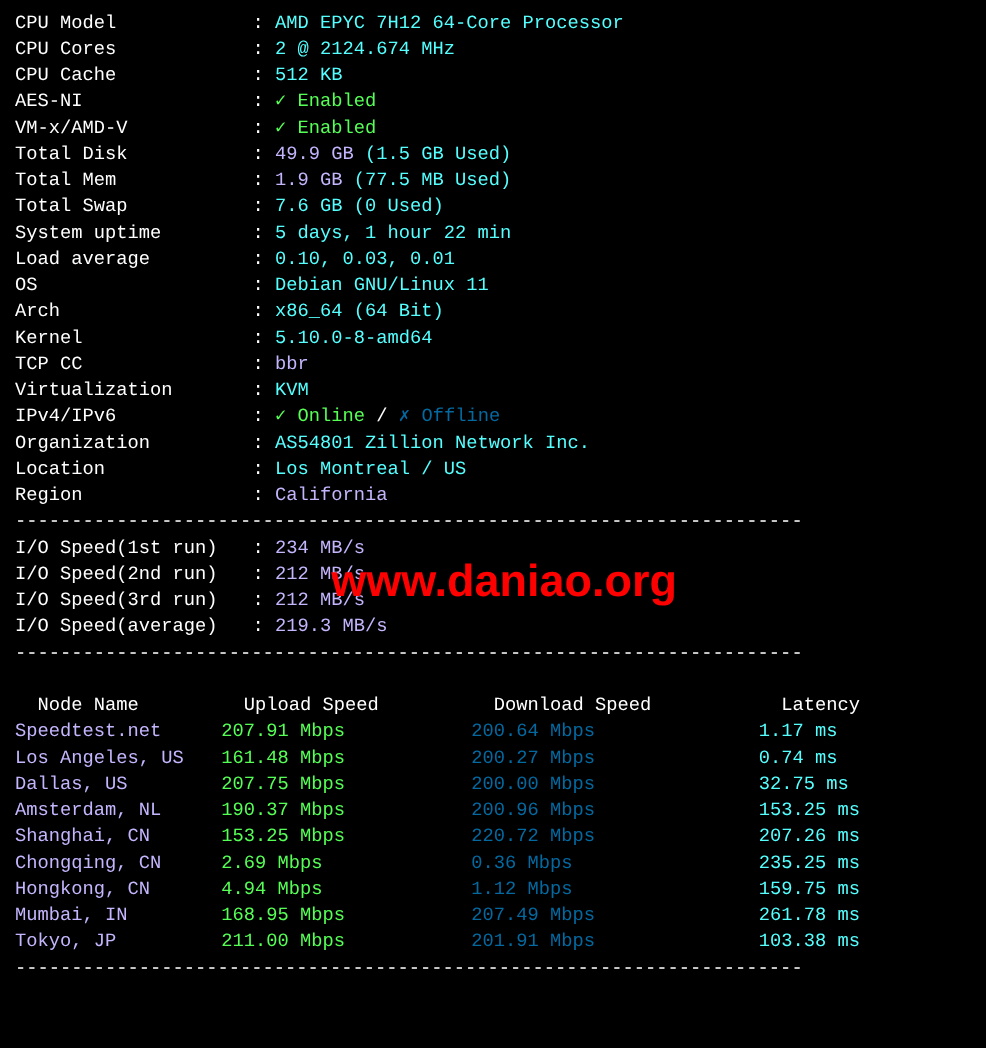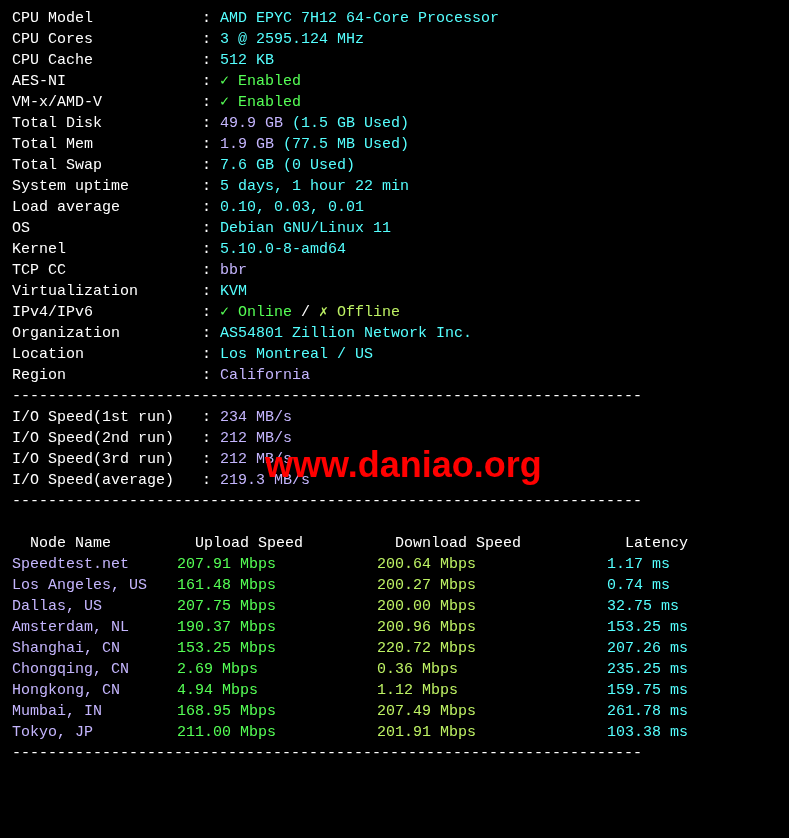--- a/index.html
+++ b/index.html
@@ -13,21 +13,21 @@
     width: 789px;
     box-sizing: border-box;
     position: relative;
   }
   .row { white-space: pre; }
   .label { color: #fff; display: inline-block; width: 190px; }
   .colon { color: #fff; }
   .cyan { color: #5ff; }
   .green { color: #5f5; }
   .yellow { color: #c4b5fd; }
-  .red { color: #bef264; }
+  .red { color: #0369a1; }
   .white { color: #fff; }
   .divider { color: #fff; letter-spacing: 0; white-space: pre; overflow: hidden; }
   .watermark {
     position: absolute;
     top: 440px;
     left: 265px;
     color: #f00;
     font-family: Arial, sans-serif;
     font-size: 36px;
     font-weight: bold;
@@ -39,30 +39,31 @@
   .col1 { display: inline-block; width: 165px; }
   .col2 { display: inline-block; width: 200px; }
   .col3 { display: inline-block; width: 230px; }
   .col4 { display: inline-block; }
 </style>
 </head>
 <body>
 
 <div id="sys-block">
     <div class="row"><span class="label">CPU Model</span><span class="colon">: </span><span class="cyan">AMD EPYC 7H12 64-Core Processor</span></div>
-    <div class="row"><span class="label">CPU Cores</span><span class="colon">: </span><span class="cyan">3 @ 2595.124 MHz</span></div>
+    <div class="row"><span class="label">CPU Cores</span><span class="colon">: </span><span class="cyan">2 @ 2124.674 MHz</span></div>
     <div class="row"><span class="label">CPU Cache</span><span class="colon">: </span><span class="cyan">512 KB</span></div>
     <div class="row"><span class="label">AES-NI</span><span class="colon">: </span><span class="green">✓ Enabled</span></div>
     <div class="row"><span class="label">VM-x/AMD-V</span><span class="colon">: </span><span class="green">✓ Enabled</span></div>
     <div class="row"><span class="label">Total Disk</span><span class="colon">: </span><span class="yellow">49.9 GB</span><span class="cyan"> (1.5 GB Used)</span></div>
     <div class="row"><span class="label">Total Mem</span><span class="colon">: </span><span class="yellow">1.9 GB</span><span class="cyan"> (77.5 MB Used)</span></div>
     <div class="row"><span class="label">Total Swap</span><span class="colon">: </span><span class="cyan">7.6 GB</span><span class="cyan"> (0 Used)</span></div>
     <div class="row"><span class="label">System uptime</span><span class="colon">: </span><span class="cyan">5 days, 1 hour 22 min</span></div>
     <div class="row"><span class="label">Load average</span><span class="colon">: </span><span class="cyan">0.10, 0.03, 0.01</span></div>
     <div class="row"><span class="label">OS</span><span class="colon">: </span><span class="cyan">Debian GNU/Linux 11</span></div>
+    <div class="row"><span class="label">Arch</span><span class="colon">: </span><span class="cyan">x86_64 (64 Bit)</span></div>
     <div class="row"><span class="label">Kernel</span><span class="colon">: </span><span class="cyan">5.10.0-8-amd64</span></div>
     <div class="row"><span class="label">TCP CC</span><span class="colon">: </span><span class="yellow">bbr</span></div>
     <div class="row"><span class="label">Virtualization</span><span class="colon">: </span><span class="cyan">KVM</span></div>
     <div class="row"><span class="label">IPv4/IPv6</span><span class="colon">: </span><span class="green">✓ Online</span><span class="white"> / </span><span class="red">✗ Offline</span></div>
     <div class="row"><span class="label">Organization</span><span class="colon">: </span><span class="cyan">AS54801 Zillion Network Inc.</span></div>
     <div class="row"><span class="label">Location</span><span class="colon">: </span><span class="cyan">Los Montreal / US</span></div>
     <div class="row"><span class="label">Region</span><span class="colon">: </span><span class="yellow">California</span></div>
   </div>
 
 <div class="divider">----------------------------------------------------------------------</div>

